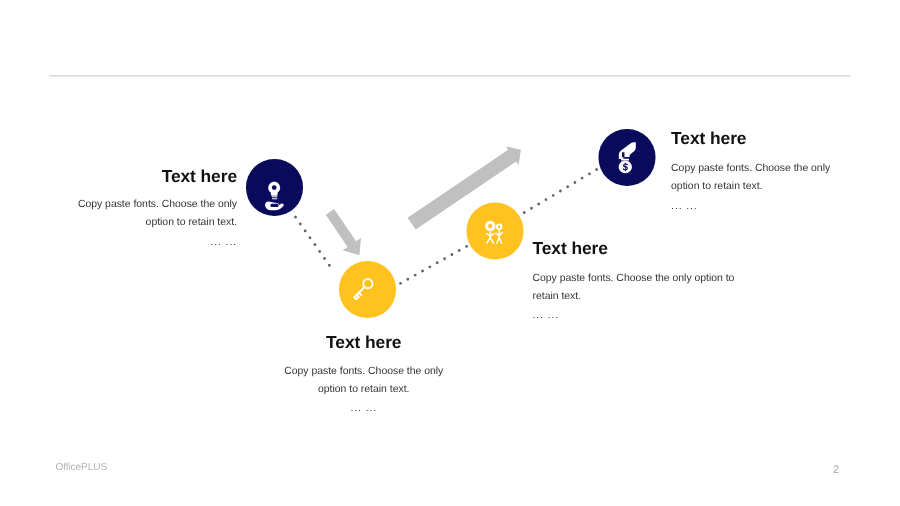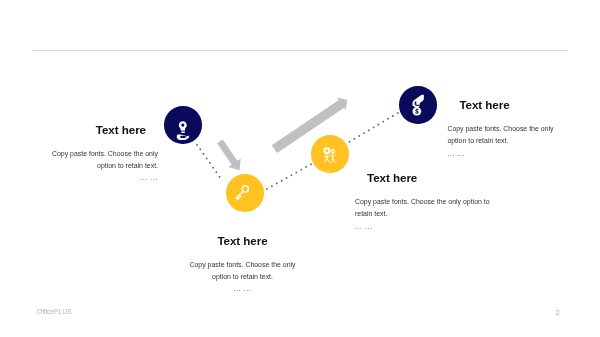--- a/index.html
+++ b/index.html
@@ -6,21 +6,21 @@
   body{width:600px;height:337px;background:#ffffff;overflow:hidden;
        font-family:"Liberation Sans", sans-serif;}
   .slide{position:relative;width:600px;height:337px;background:#fff;}
   .divider{position:absolute;left:33px;top:50px;width:534px;height:1px;background:#d9d9d9;}
   .footer-brand{position:absolute;left:37px;top:307.7px;font-size:6.8px;color:#b5b5b5;letter-spacing:-0.1px;}
   .page-num{position:absolute;left:555.4px;top:307.6px;font-size:7.4px;color:#a8a8a8;}
   .node{position:absolute;border-radius:50%;}
   .navy{background:#0a0a5c;}
   .yellow{background:#ffc220;}
   .tb{position:absolute;}
-  .tb h3{margin:12px;font-size:11.6px;font-weight:bold;color:#111;line-height:12px;letter-spacing:-0.05px;}
+  .tb h3{margin:0;font-size:11.6px;font-weight:bold;color:#111;line-height:12px;letter-spacing:-0.05px;}
   .tb p{margin:7.8px 0 0 0;font-size:6.95px;color:#333;line-height:12.1px;}
   .tb p.dots{margin:3.8px 0 0 0;line-height:6px;letter-spacing:0.6px;}
   svg.layer{position:absolute;left:0;top:0;width:600px;height:337px;}
   svg.ico{position:absolute;left:0;top:0;width:100%;height:100%;}
 </style>
 </head>
 <body>
 
 <div class="slide">
   <div class="divider"></div>

